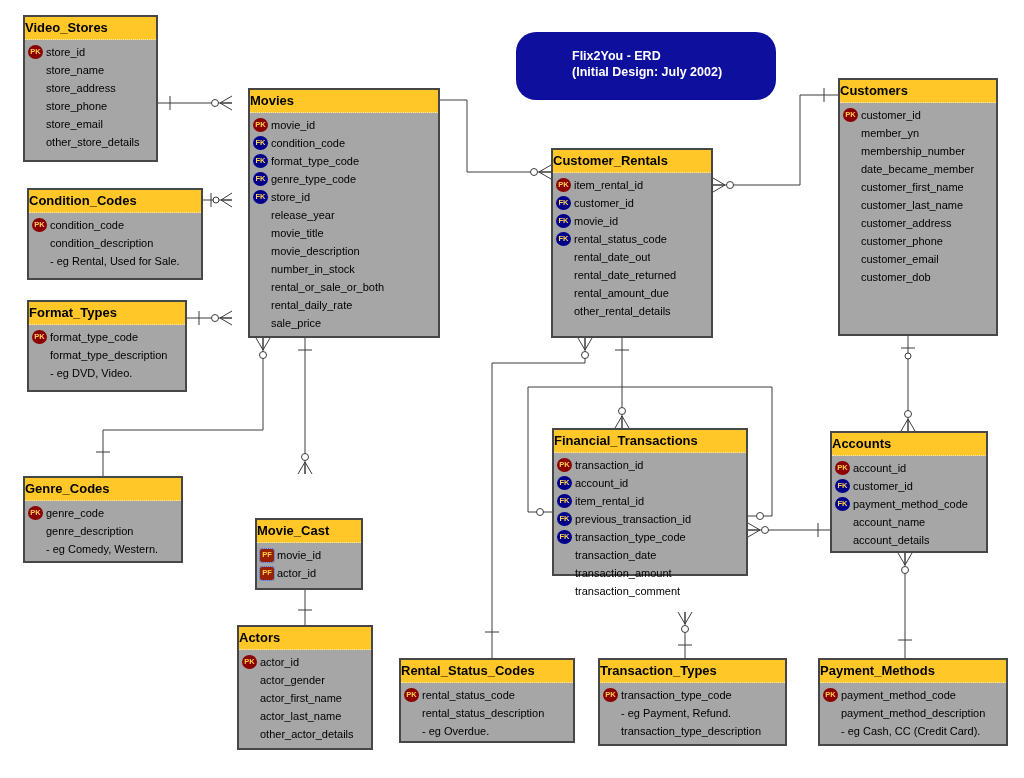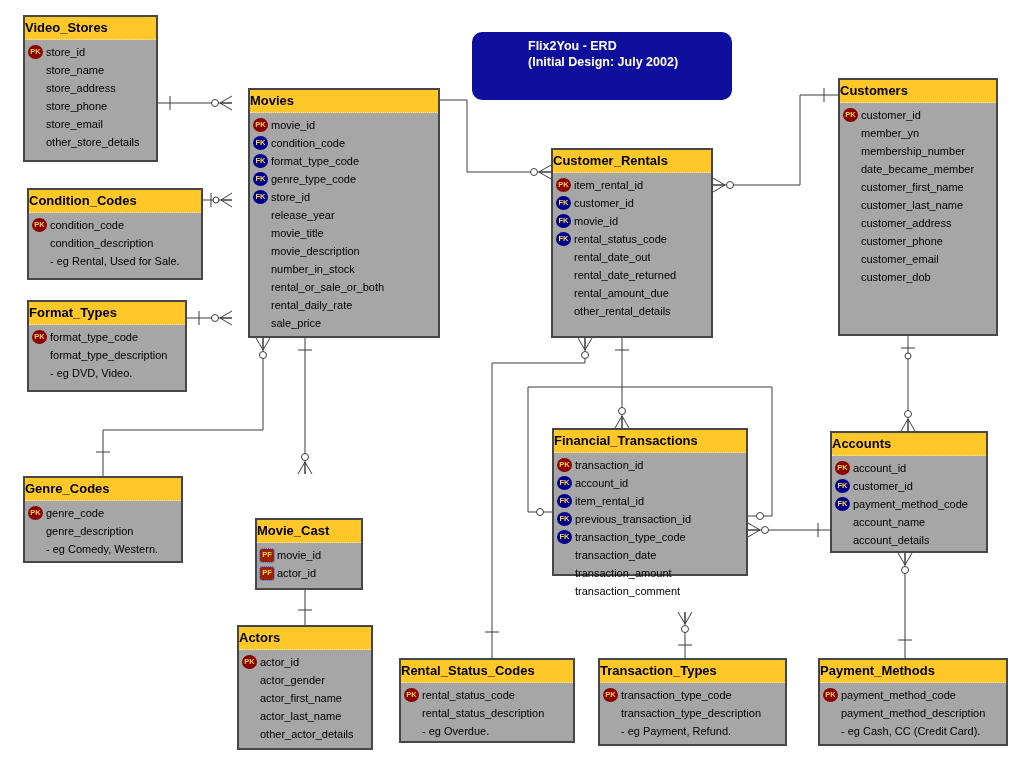--- a/index.html
+++ b/index.html
@@ -23,24 +23,24 @@
     font-size:7.5px;font-weight:bold;color:#ffd24d;
     display:inline-flex;align-items:center;justify-content:center;
     margin-right:3px;letter-spacing:0;
   }
   .badge.pk{background:#8b0000;}
   .badge.fk{background:#00008b;}
   .badge.pf{background:#992000;border-radius:2px;height:13px;width:14px;min-width:14px;outline:1px dotted #3c6cff;}
   .badge.spacer{background:transparent;outline:none;}
   .attr-label{overflow:hidden;}
   #title-box{
-    position:absolute;left:472px;top:32px;width:260px;height:68px;
-    background:#0f0f9e;border-radius:10px;color:#ffffff;
+    position:absolute;left:516px;top:32px;width:260px;height:68px;
+    background:#0f0f9e;border-radius:20px;color:#ffffff;
     font-weight:bold;font-size:12.5px;line-height:16px;
-    box-sizing:border-box;padding:6px 0 0 56px;
+    box-sizing:border-box;padding:16px 0 0 56px;
   }
   svg.wires{position:absolute;left:0;top:0;pointer-events:none;}
 </style>
 </head>
 <body>
 
 <div id="canvas">
 
   <svg class="wires" width="1024" height="778" viewBox="0 0 1024 778">
     <g stroke="#3c3c3c" stroke-width="1" fill="none">
@@ -492,25 +492,25 @@
       </div>
       <div class="entity" style="left: 598px; top: 658px; width: 189px; height: 88px;">
         <div class="entity-title">Transaction_Types</div>
         <div class="rows">
           <div class="row">
             <span class="badge pk">PK</span>
             <span class="attr-label">transaction_type_code</span>
           </div>
           <div class="row">
             <span class="badge spacer"></span>
+            <span class="attr-label">- eg Payment, Refund.</span>
+          </div>
+          <div class="row">
+            <span class="badge spacer"></span>
             <span class="attr-label">transaction_type_description</span>
-          </div>
-          <div class="row">
-            <span class="badge spacer"></span>
-            <span class="attr-label">- eg Payment, Refund.</span>
           </div>
         </div>
       </div>
       <div class="entity" style="left: 818px; top: 658px; width: 190px; height: 88px;">
         <div class="entity-title">Payment_Methods</div>
         <div class="rows">
           <div class="row">
             <span class="badge pk">PK</span>
             <span class="attr-label">payment_method_code</span>
           </div>

